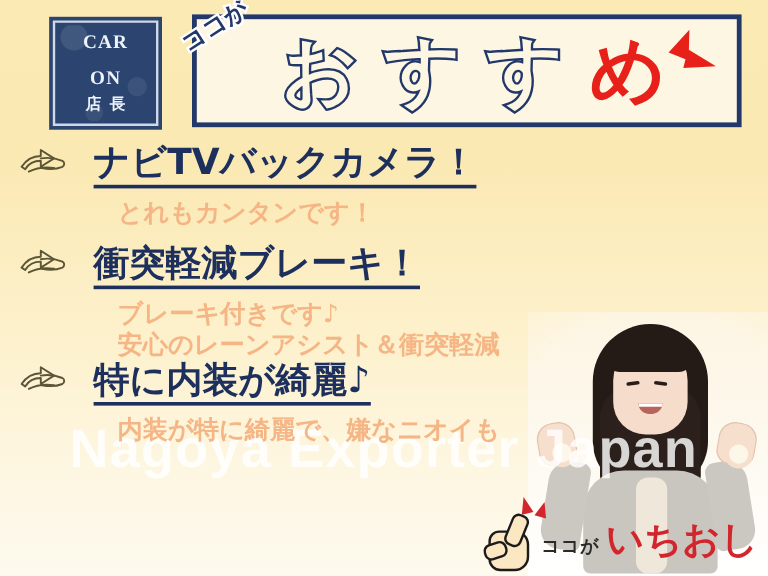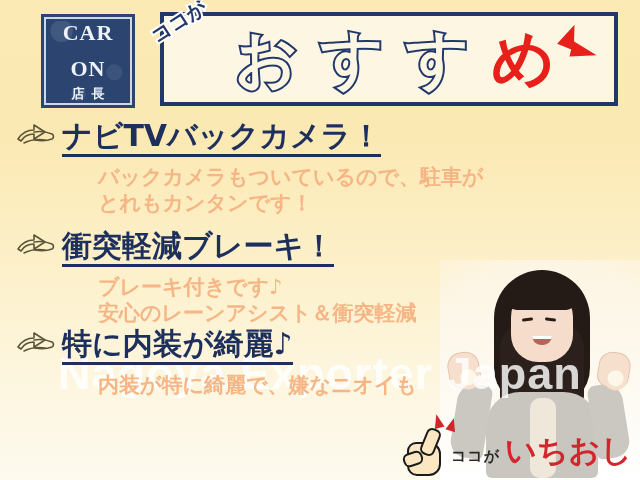--- a/index.html
+++ b/index.html
@@ -176,21 +176,21 @@
     display: flex;
     flex-direction: column;
     align-items: center;
     justify-content: center;
     color: #eef3fa;
     text-align: center;
     line-height: 1;
   }
   .stamp-car, .stamp-on {
     font-family: "Liberation Serif", serif;
-    font-size: 22px;
+    font-size: 16px;
     font-weight: bold;
     letter-spacing: 1px;
   }
   .stamp-on { margin-top: 14px; }
   .stamp-tencho {
     margin-top: 7px;
     font-size: 13px;
     letter-spacing: 7px;
     padding-left: 7px;
     font-weight: bold;
@@ -273,21 +273,21 @@
   
   .features {
     position: relative;
     z-index: 6;
     padding: 0 0 0 14px;
   }
   .feature { position: relative; }
   .feature-head {
     display: flex;
     align-items: flex-end;
-    gap: 0;
+    gap: 16px;
   }
   .hand-icon {
     flex: 0 0 auto;
     width: 48px;
     height: 34px;
     position: relative;
     top: -4px;
   }
   .hand-icon svg { display: block; }
   .feature-title {
@@ -439,21 +439,20 @@
         <span class="hand-icon">
           <svg viewBox="0 0 48 34" width="48" height="34" aria-hidden="true">
             <path d="M4 20 C8 14 14 11 20 11 L20 6 L31 13 L20 20 L20 15 C15 15 10 17 7 22 Z
                      M10 24 C16 21 24 20 31 21" fill="none" stroke="#5b5637" stroke-width="1.6" stroke-linejoin="round" stroke-linecap="round"></path>
             <path d="M20 13 C26 12 33 13 38 15 C40 16 40 19 38 20 C33 22 26 22 21 21" fill="none" stroke="#5b5637" stroke-width="1.6" stroke-linecap="round"></path>
           </svg>
         </span>
         <span class="feature-title">ナビTVバックカメラ！</span>
       </div>
       <div class="feature-desc">
-        <span>バックカメラもついているので、駐車が</span>
         <span>とれもカンタンです！</span>
       </div>
     </div>
 
     <div class="feature f2">
       <div class="feature-head">
         <span class="hand-icon">
           <svg viewBox="0 0 48 34" width="48" height="34" aria-hidden="true">
             <path d="M4 20 C8 14 14 11 20 11 L20 6 L31 13 L20 20 L20 15 C15 15 10 17 7 22 Z
                      M10 24 C16 21 24 20 31 21" fill="none" stroke="#5b5637" stroke-width="1.6" stroke-linejoin="round" stroke-linecap="round"></path>

